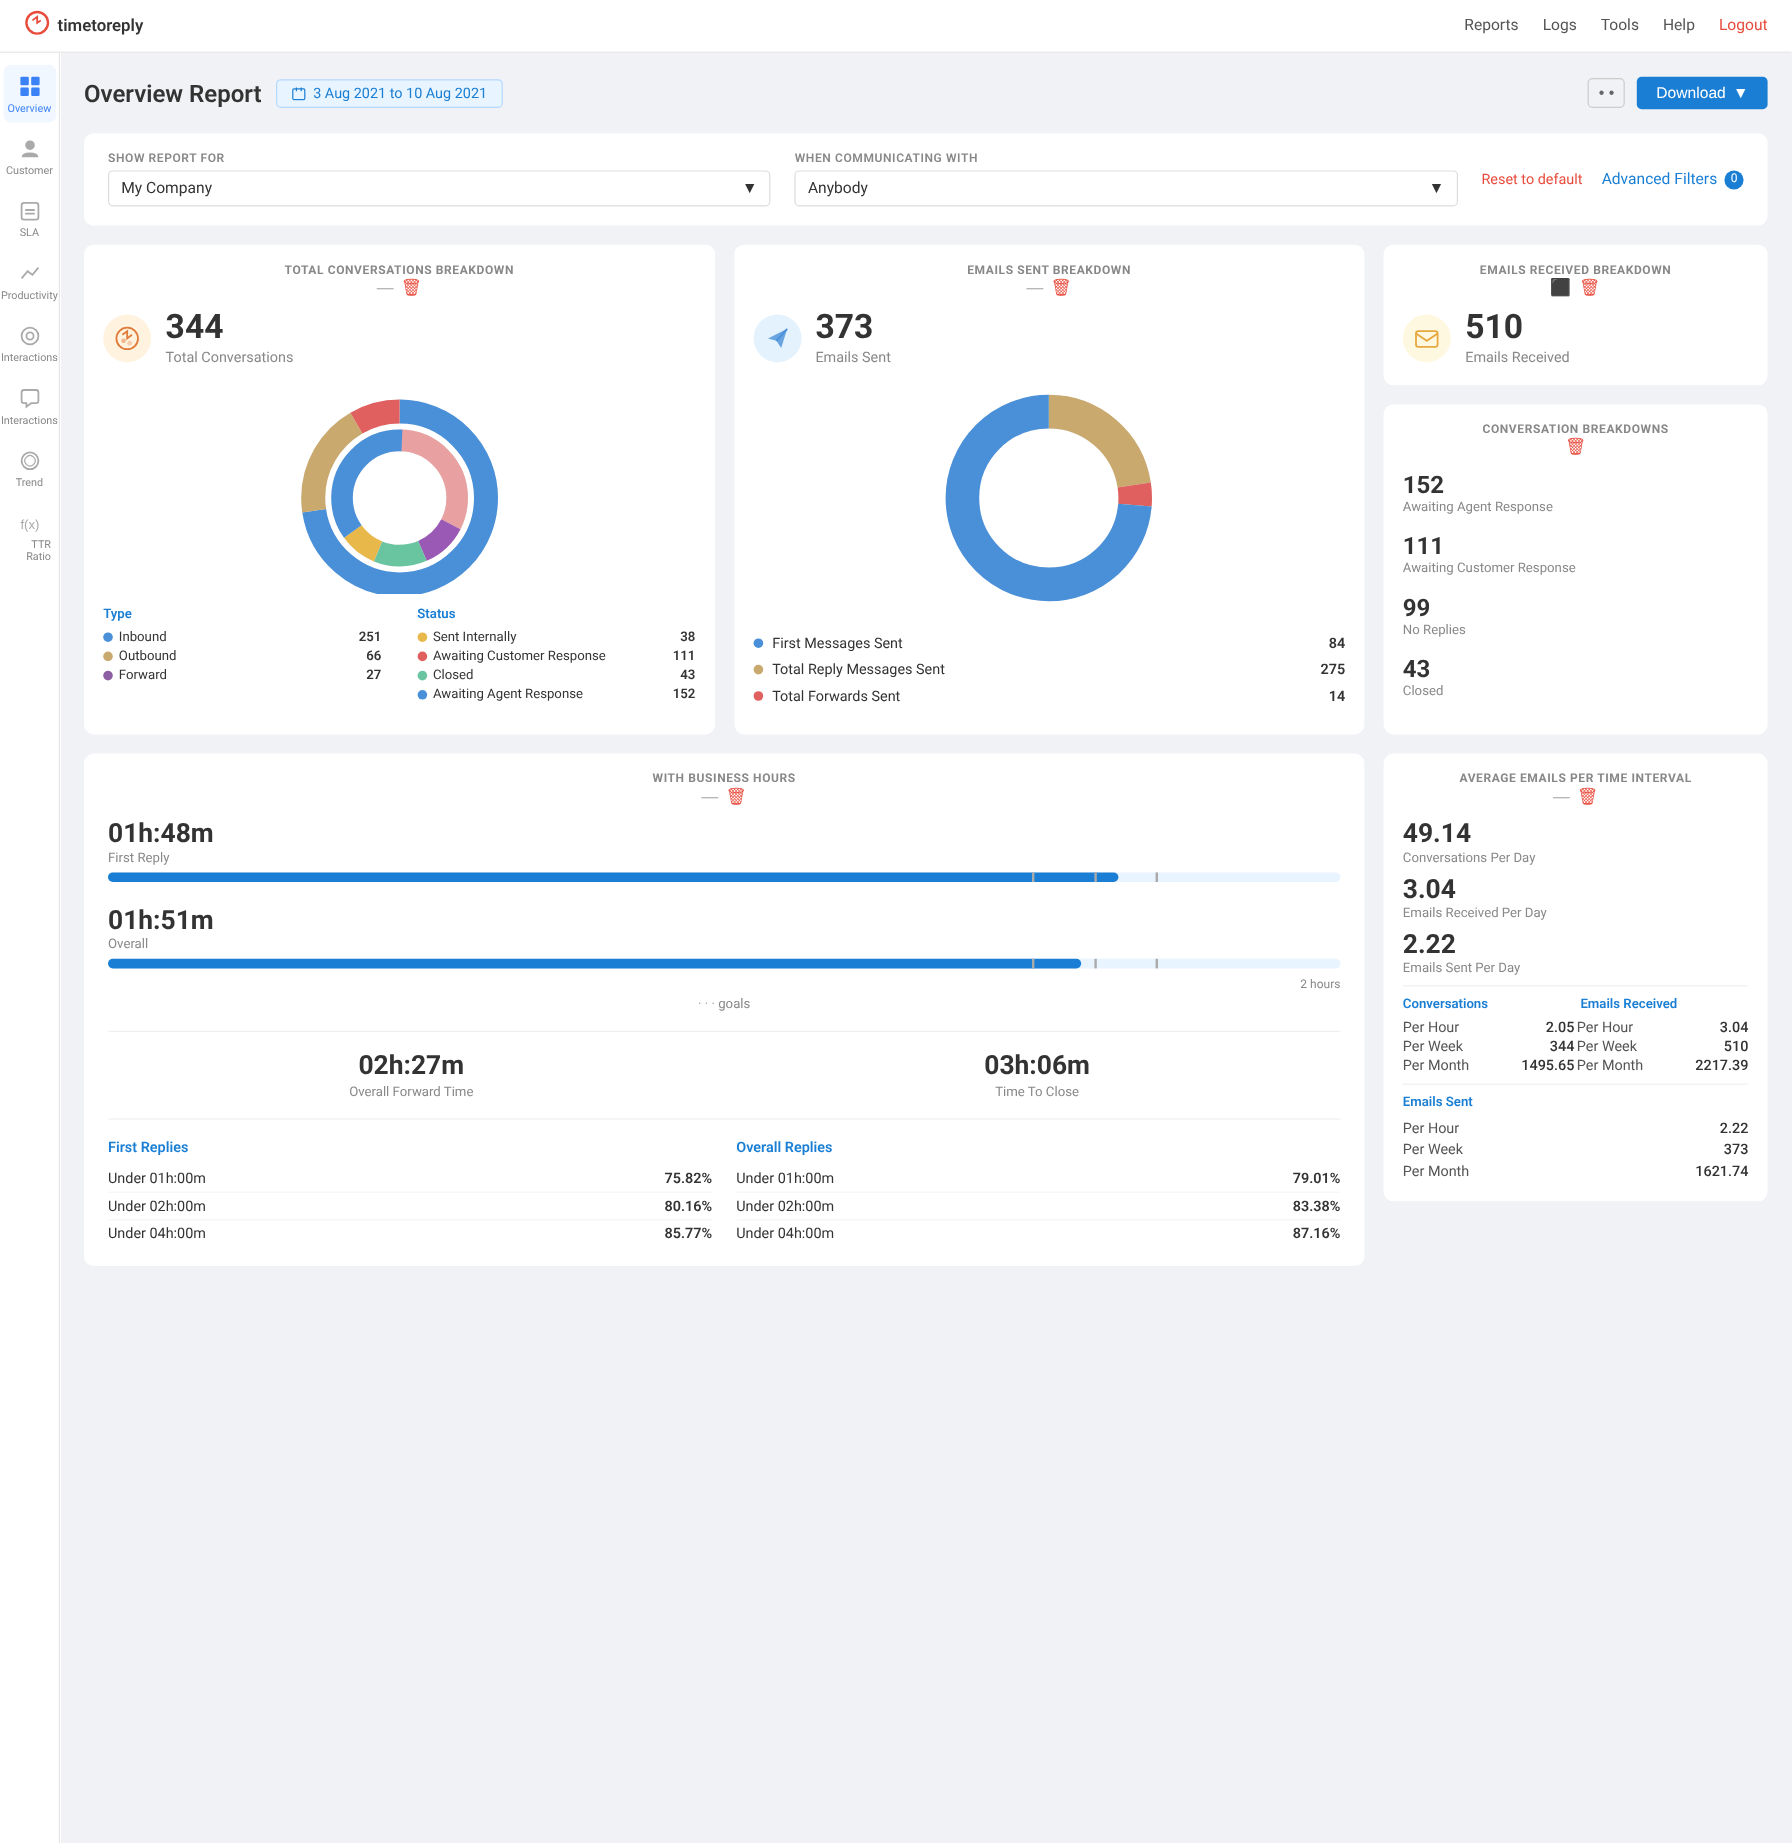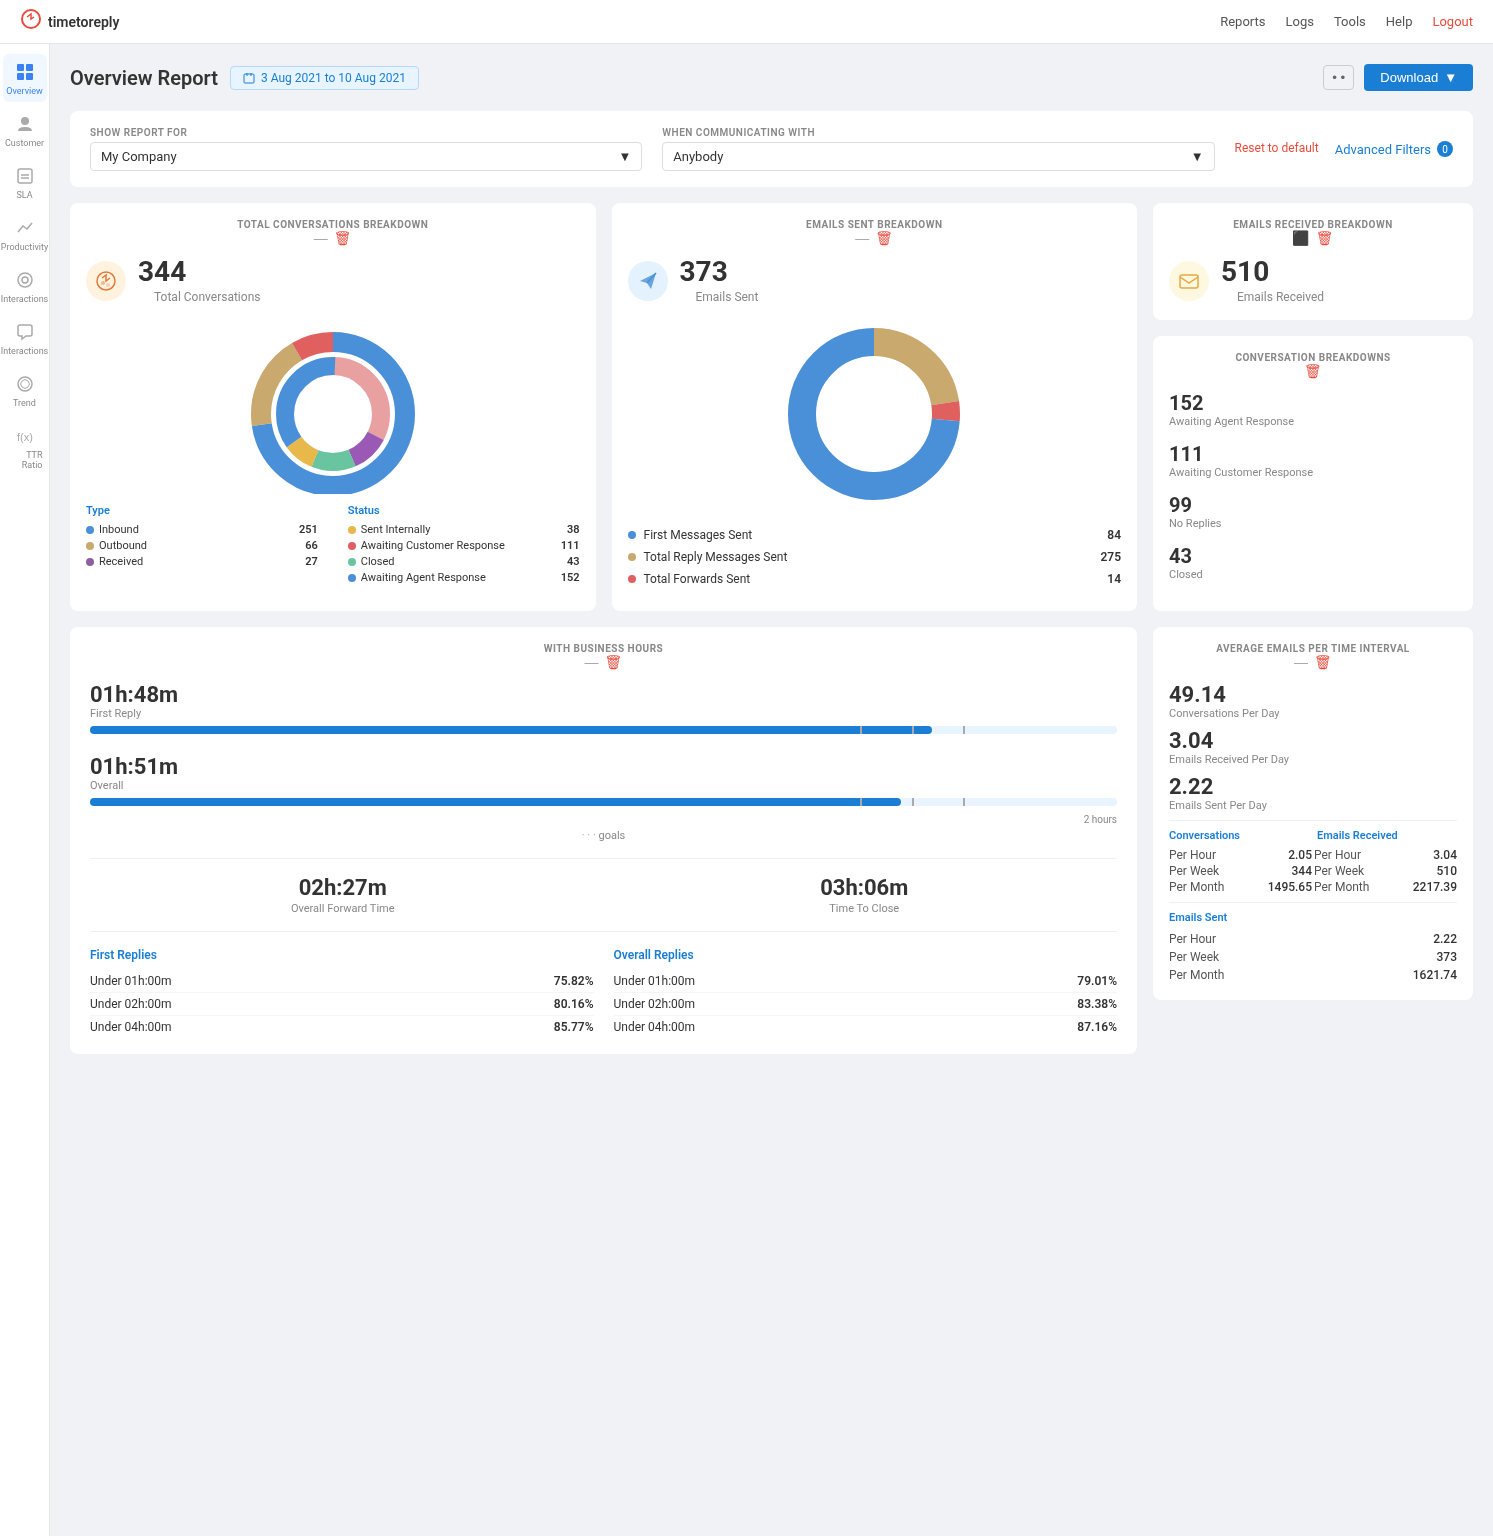--- a/index.html
+++ b/index.html
@@ -49,21 +49,21 @@
     
     .card { background: white; border-radius: 8px; padding: 16px; position: relative; }
     .card-header { display: flex; align-items: center; justify-content: space-between; margin-bottom: 12px; flex-direction: column; }
     .card-title { font-size: 10px; font-weight: 700; color: #888; text-transform: uppercase; letter-spacing: 0.5px; }
     .card-actions { display: flex; gap: 6px; }
     .card-action-btn { background: none; border: none; cursor: pointer; color: #aaa; font-size: 14px; }
     .card-action-btn.red { color: #e84c3d; }
     .card-action-btn.blue { color: #1a7fd4; }
 
     .stat-number { font-size: 28px; font-weight: 700; color: #333; line-height: 1; }
-    .stat-label { font-size: 12px; color: #888; margin-top: 4px; margin-left: 16px; }
+    .stat-label { font-size: 12px; color: #888; margin-top: 4px; }
     .stat-icon { width: 40px; height: 40px; border-radius: 50%; display: flex; align-items: center; justify-content: center; }
     .stat-icon.orange { background: #fff3e0; }
     .stat-icon.blue-light { background: #e3f2fd; }
     .stat-icon.envelope { background: #fff8e1; }
 
     .stat-row { display: flex; align-items: center; gap: 12px; }
 
     
     .donut-container { display: flex; justify-content: center; margin: 10px 0; }
     .legend-section { display: flex; gap: 30px; margin-top: 10px; }
@@ -327,21 +327,21 @@
           <div class="legend-item">
             <div class="legend-item-left">
               <div class="legend-dot" style="background:#c9a96e"></div>
               <span>Outbound</span>
             </div>
             <span class="legend-count">66</span>
           </div>
           <div class="legend-item">
             <div class="legend-item-left">
               <div class="legend-dot" style="background:#8e5ea2"></div>
-              <span>Received</span>
+              <span>Forward</span>
             </div>
             <span class="legend-count">27</span>
           </div>
         </div>
         <div class="legend-col">
           <div class="legend-title">Status</div>
           <div class="legend-item">
             <div class="legend-item-left">
               <div class="legend-dot" style="background:#e8b84b"></div>
               <span>Sent Internally</span>

